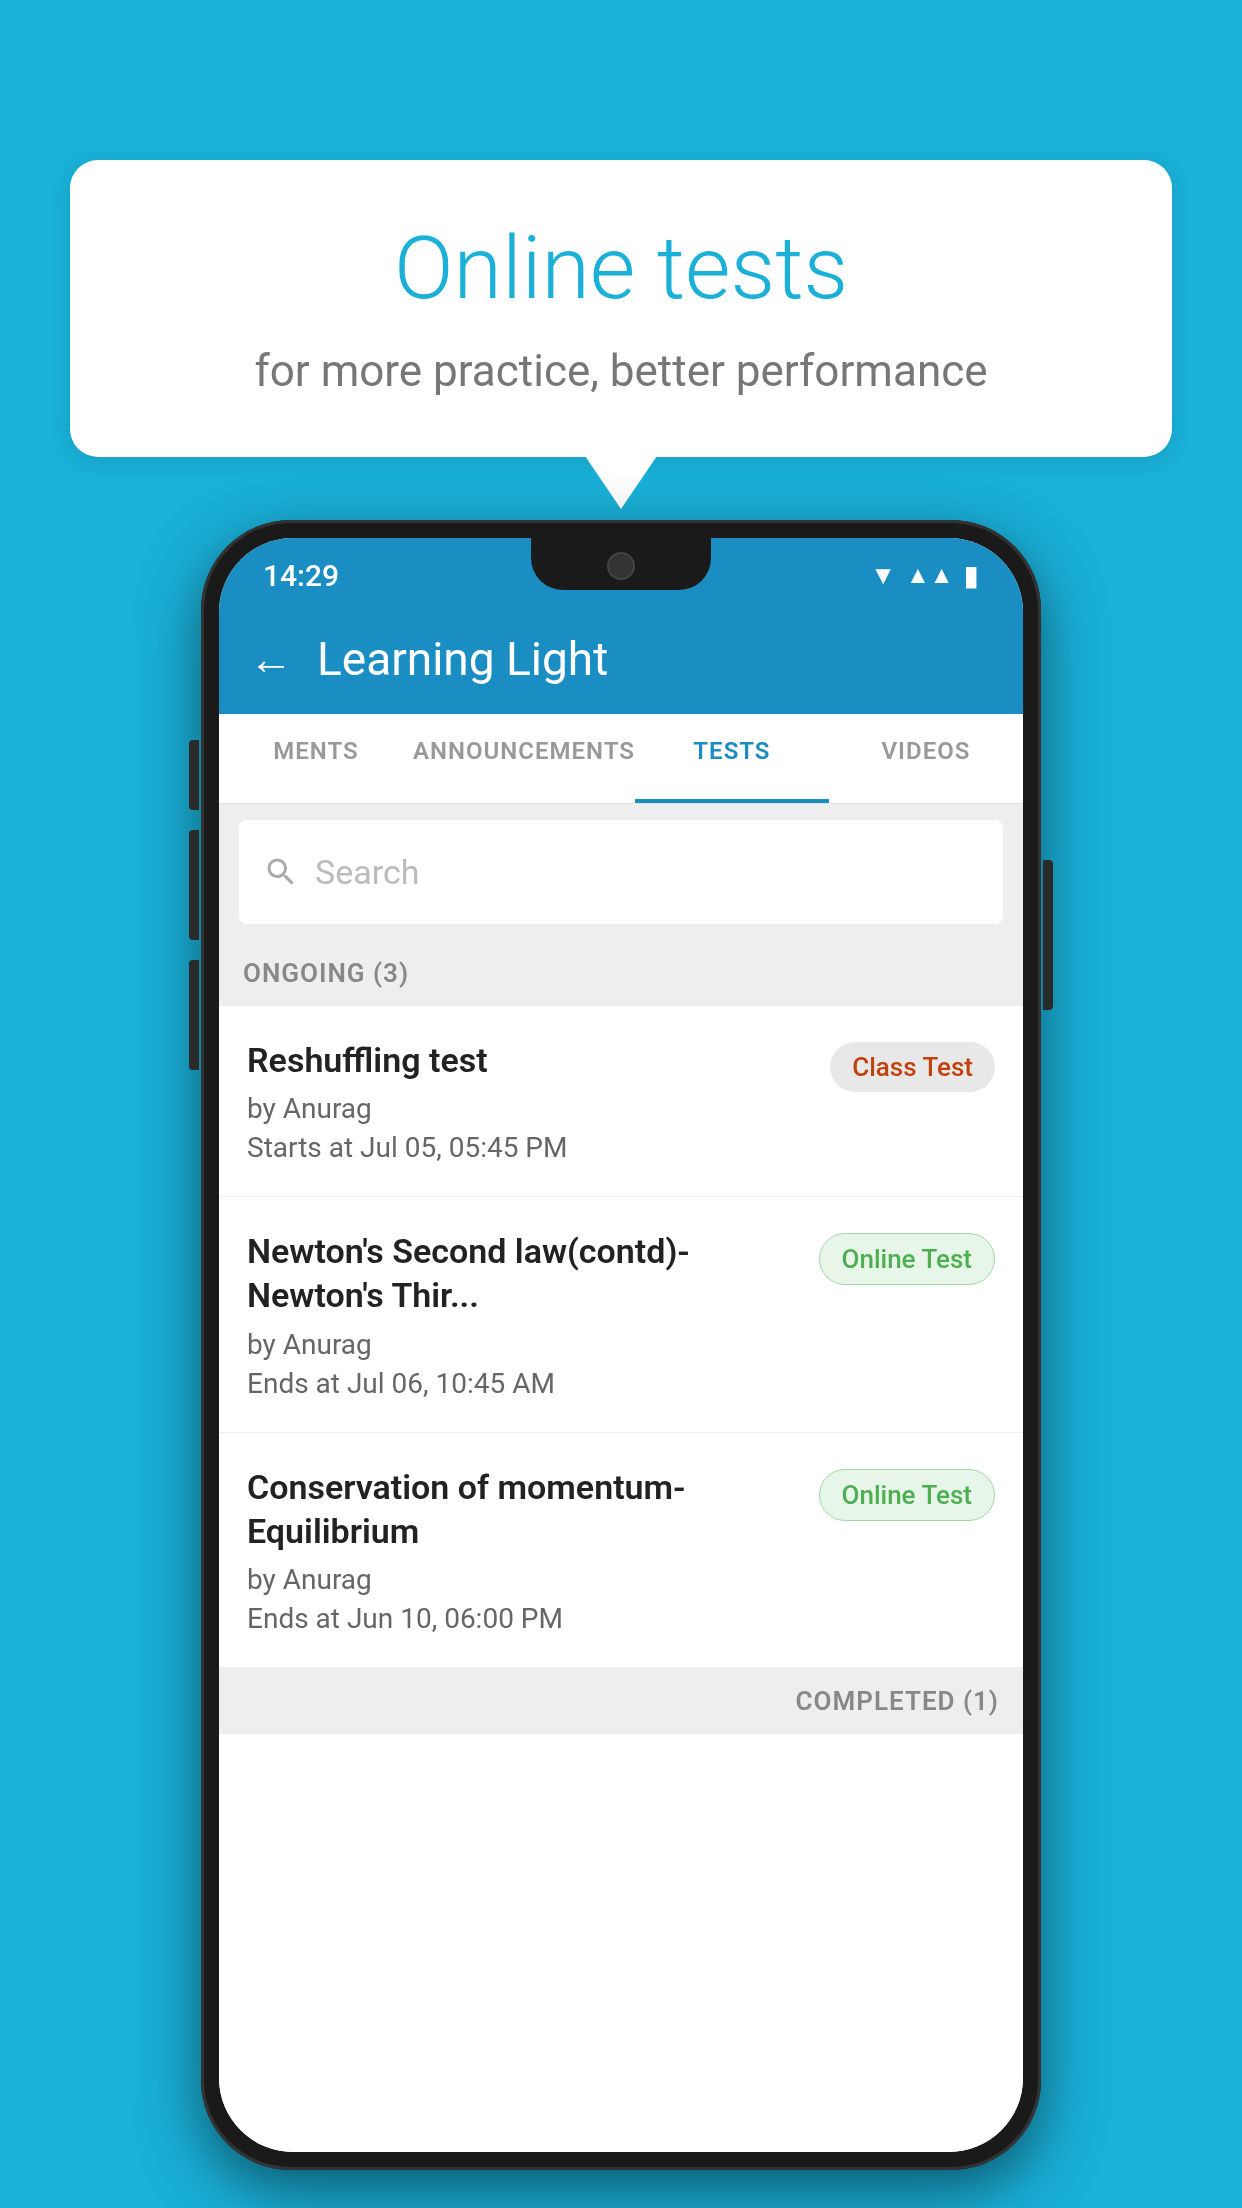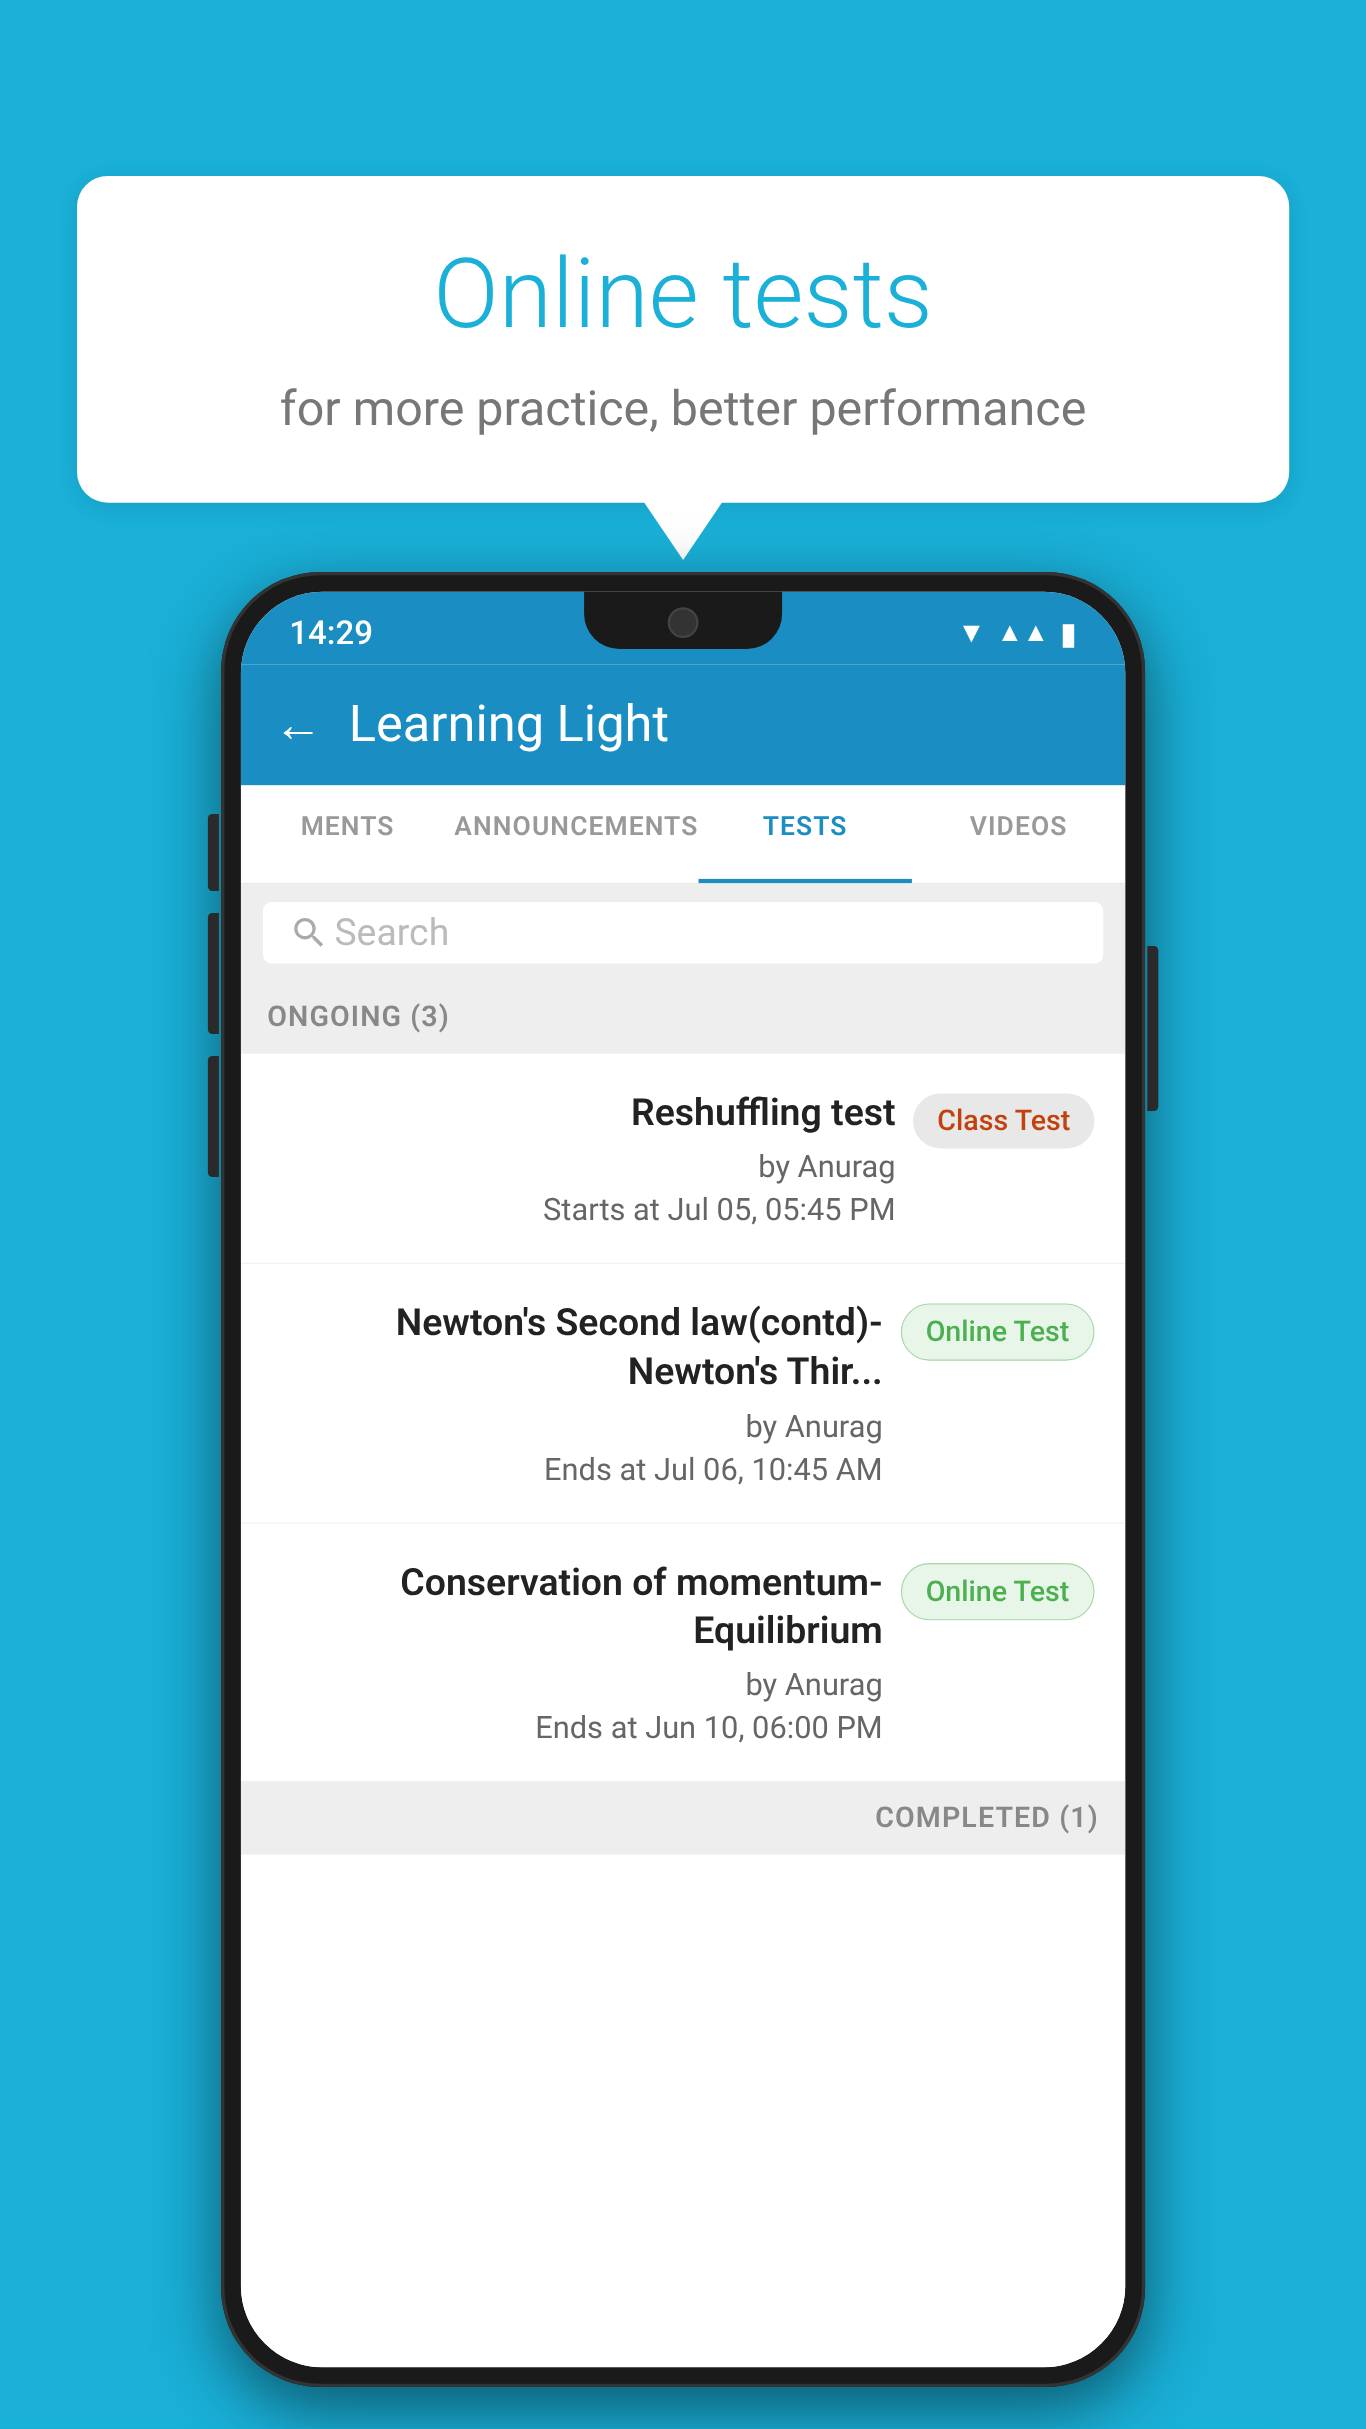--- a/index.html
+++ b/index.html
@@ -238,22 +238,22 @@
       background: #eeeeee;
       padding: 16px 20px;
       flex-shrink: 0;
     }
 
     .search-input-wrap {
       background: white;
       border-radius: 8px;
       display: flex;
       align-items: center;
-      padding: 8px 24px;
-      gap: 5px;
+      padding: 32px 24px;
+      gap: 16px;
     }
 
     .search-icon-svg {
       width: 36px;
       height: 36px;
       fill: #aaa;
     }
 
     .search-placeholder {
       font-size: 34px;
@@ -278,21 +278,20 @@
       overflow: hidden;
     }
 
     .test-item {
       padding: 32px 28px;
       border-bottom: 1px solid #f0f0f0;
       display: flex;
       align-items: flex-start;
       justify-content: space-between;
       gap: 16px;
-      text-align: right;
     }
 
     .test-info {
       flex: 1;
     }
 
     .test-title {
       font-size: 34px;
       font-weight: 600;
       color: #222;

